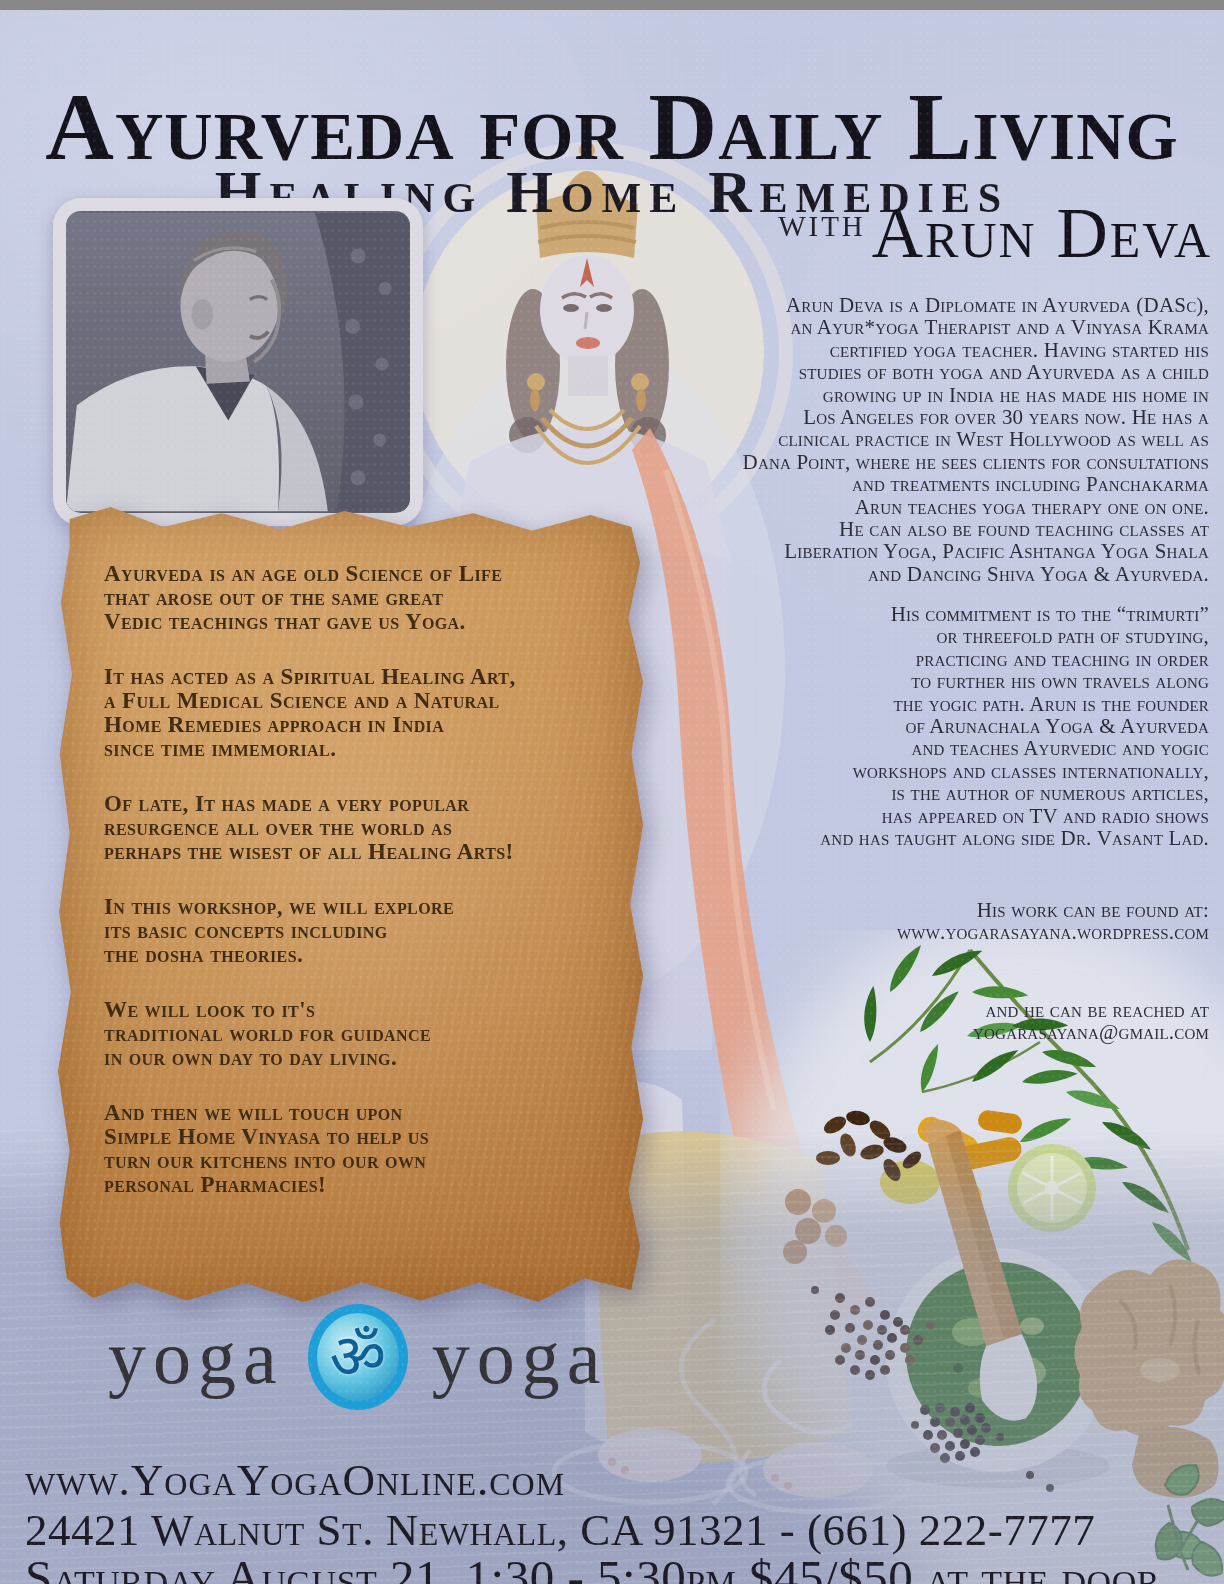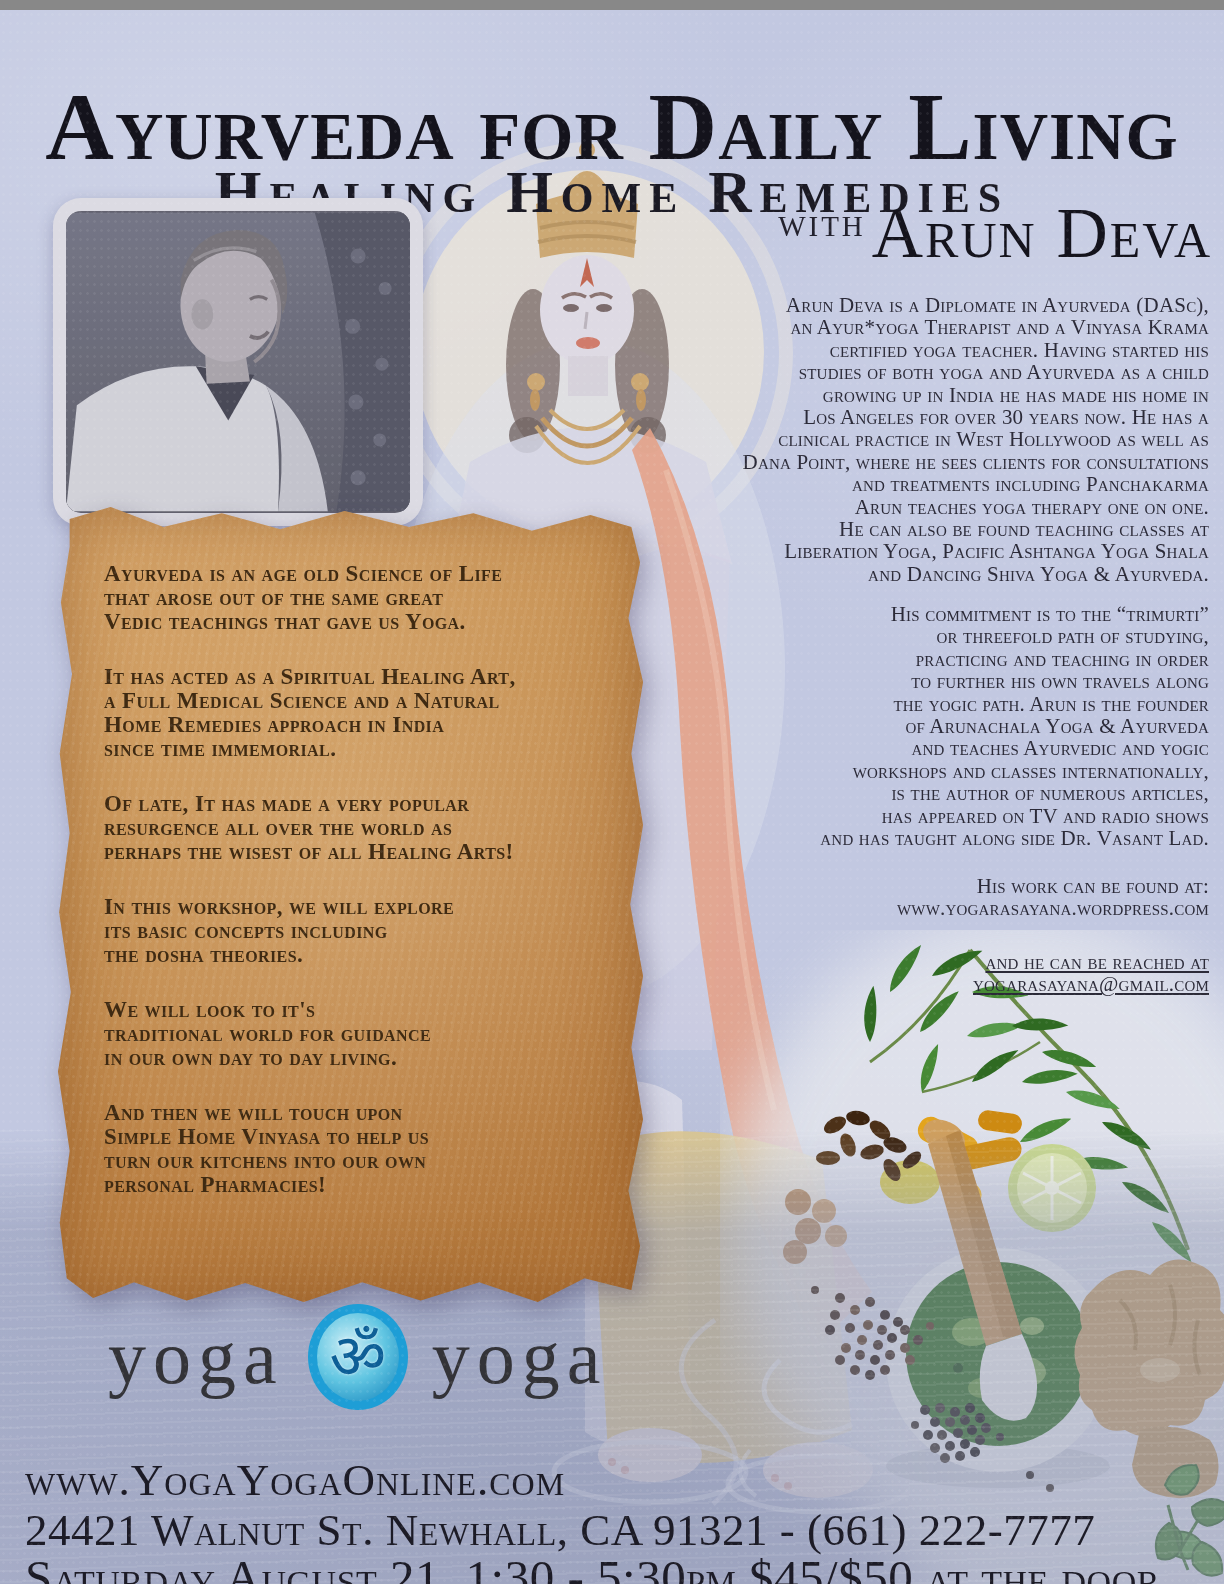--- a/index.html
+++ b/index.html
@@ -31,21 +31,21 @@
   .with-label{font-size:42px;letter-spacing:3px;color:#23222e;}
   .presenter{font-size:71px;letter-spacing:2px;color:#14131c;line-height:1;}
   
   .photo-frame{position:absolute;left:53px;top:188px;width:344px;height:302px;
     border:13px solid rgba(246,247,252,.82);border-radius:28px;overflow:hidden;
     background:#63626f;box-shadow:0 5px 16px rgba(55,55,100,.28);}
   .photo-frame svg{display:block;width:100%;height:100%;}
   
   .bio-p{position:absolute;right:39px;width:620px;text-align:right;white-space:pre-line;
     font-size:21px;line-height:22.4px;color:#2b2a38;letter-spacing:.2px;}
-  .bio-p1{top:263px;} .bio-p2{top:572px;} .bio-p3{top:844px;} .bio-p4{top:920px;text-decoration:underline;}
+  .bio-p1{top:263px;} .bio-p2{top:572px;} .bio-p3{top:868px;} .bio-p4{top:968px;}
   
   .parchment-wrap{position:absolute;left:58px;top:497px;width:585px;height:795px;
     filter:drop-shadow(6px 8px 12px rgba(50,40,80,.35));}
   .parchment{width:100%;height:100%;
     clip-path:polygon(2% 1.5%,9% 0%,18% 2.5%,28% .8%,38% 2.8%,49% .5%,60% 2.5%,71% .8%,81% 3%,91% 1%,98% 2.5%,99.5% 7%,97.5% 14%,100% 22%,98% 31%,100% 40%,97.8% 50%,100% 59%,98% 68%,100% 77%,97.5% 86%,99.5% 93%,98% 98.5%,90% 97%,82% 100%,72% 97.5%,62% 99.8%,52% 97.5%,42% 100%,32% 97.6%,22% 99.8%,13% 97.5%,6% 99.5%,1.5% 97%,.3% 90%,2% 81%,0% 71%,2.2% 61%,.2% 51%,2% 41%,.3% 31%,2.4% 21%,.5% 12%,2% 5%);
     background:
       radial-gradient(120% 100% at 50% 42%, rgba(255,232,195,.28), rgba(0,0,0,0) 55%),
       radial-gradient(140% 120% at 50% 50%, rgba(0,0,0,0) 52%, rgba(105,58,20,.48) 100%),
       repeating-linear-gradient(100deg, rgba(255,245,225,.05) 0 3px, rgba(0,0,0,0) 3px 9px),
       linear-gradient(155deg,#d4a267 0%,#c48d4e 35%,#bb8144 62%,#ae7236 100%);

